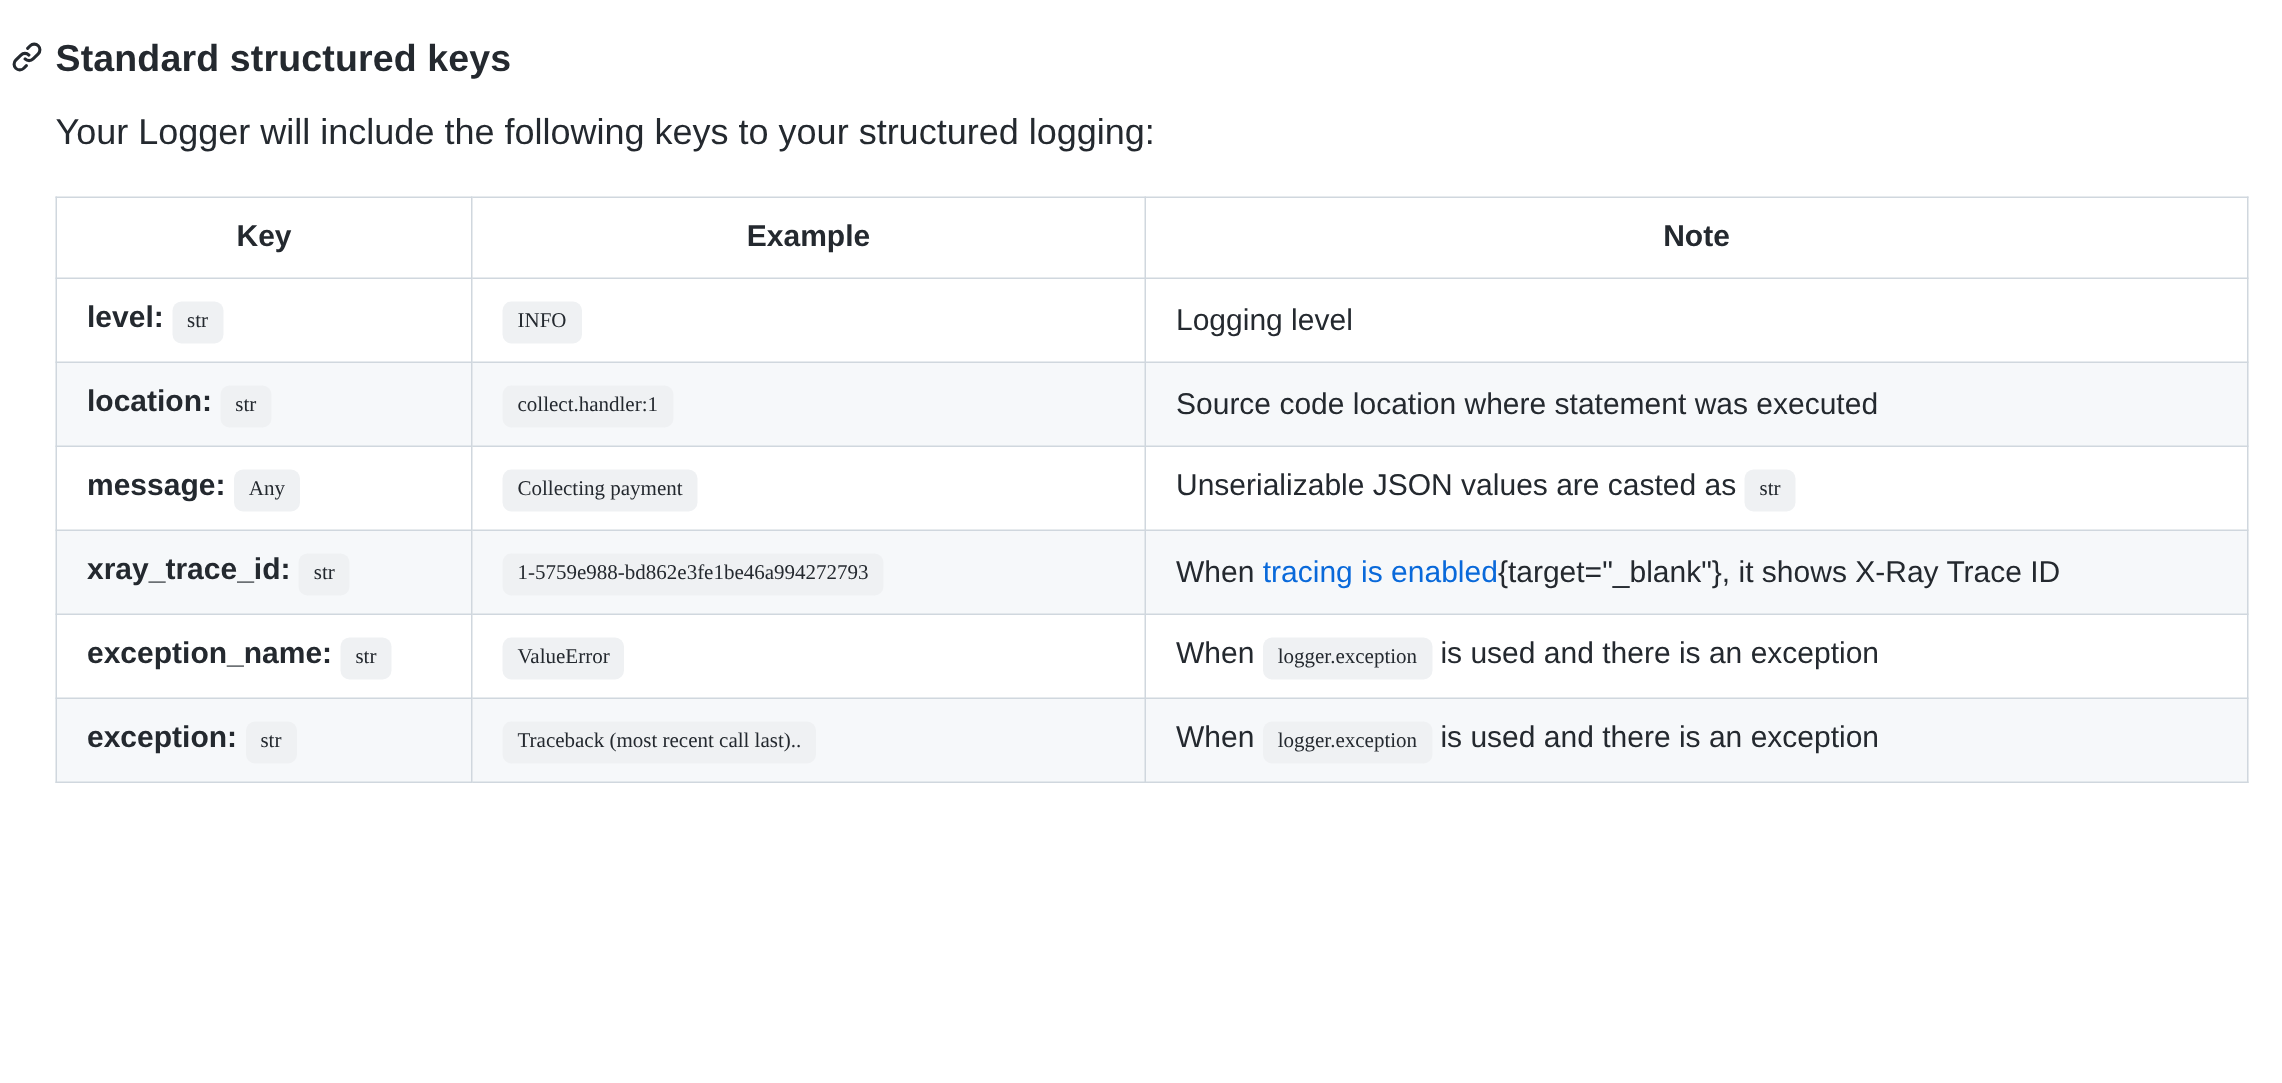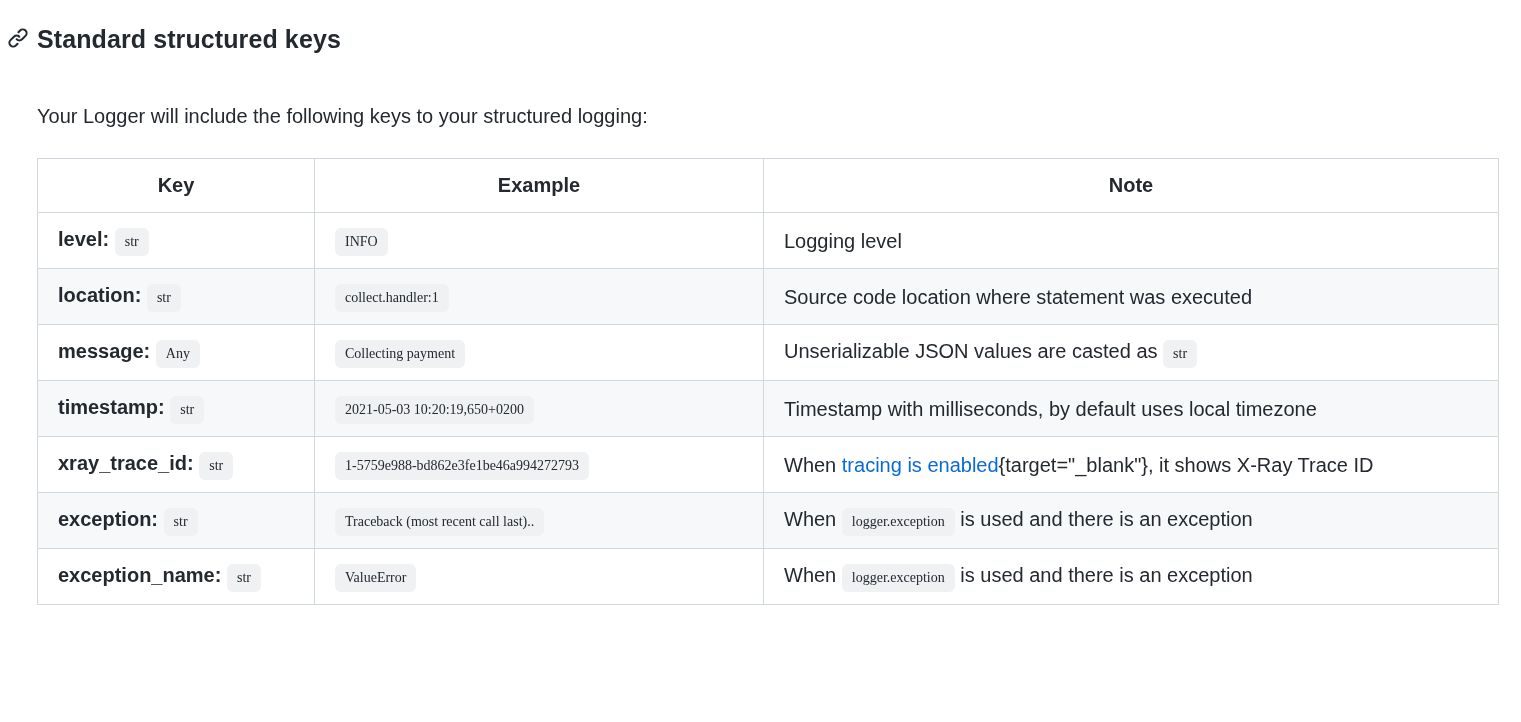--- a/index.html
+++ b/index.html
@@ -33,22 +33,22 @@
     position:absolute;
     left:-30px;
     top:7px;
     color:var(--text);
     text-decoration:none;
     cursor:pointer;
     display:inline-flex;
   }
   .anchor svg{display:block;}
   p.intro{
-    margin:44px 0 0 0;
-    font-size:20px;
+    margin:17px 0 0 0;
+    font-size:24px;
     line-height:28px;
   }
   table.keys-table{
     margin-top:28px;
     border-collapse:collapse;
     table-layout:fixed;
     width:1461px;
   }
   .keys-table th,
   .keys-table td{
@@ -129,35 +129,30 @@
           <td><span class="key-name">location:</span> <code class="badge">str</code></td>
           <td><code class="badge">collect.handler:1</code></td>
           <td><span>Source code location where statement was executed</span></td>
         </tr>
         <tr>
           <td><span class="key-name">message:</span> <code class="badge">Any</code></td>
           <td><code class="badge">Collecting payment</code></td>
           <td><span>Unserializable JSON values are casted as </span><code class="badge">str</code></td>
         </tr>
         <tr>
-          <td><span class="key-name">timestamp:</span> <code class="badge">str</code></td>
-          <td><code class="badge">2021-05-03 10:20:19,650+0200</code></td>
-          <td><span>Timestamp with milliseconds, by default uses local timezone</span></td>
-        </tr>
-        <tr>
           <td><span class="key-name">xray_trace_id:</span> <code class="badge">str</code></td>
           <td><code class="badge">1-5759e988-bd862e3fe1be46a994272793</code></td>
           <td><span>When </span><a class="note-link">tracing is enabled</a><span>{target="_blank"}, it shows X-Ray Trace ID</span></td>
         </tr>
         <tr>
-          <td><span class="key-name">exception:</span> <code class="badge">str</code></td>
-          <td><code class="badge">Traceback (most recent call last)..</code></td>
+          <td><span class="key-name">exception_name:</span> <code class="badge">str</code></td>
+          <td><code class="badge">ValueError</code></td>
           <td><span>When </span><code class="badge">logger.exception</code><span> is used and there is an exception</span></td>
         </tr>
         <tr>
-          <td><span class="key-name">exception_name:</span> <code class="badge">str</code></td>
-          <td><code class="badge">ValueError</code></td>
+          <td><span class="key-name">exception:</span> <code class="badge">str</code></td>
+          <td><code class="badge">Traceback (most recent call last)..</code></td>
           <td><span>When </span><code class="badge">logger.exception</code><span> is used and there is an exception</span></td>
         </tr>
       </tbody>
   </table>
 
 </div>
 
 </body></html>

